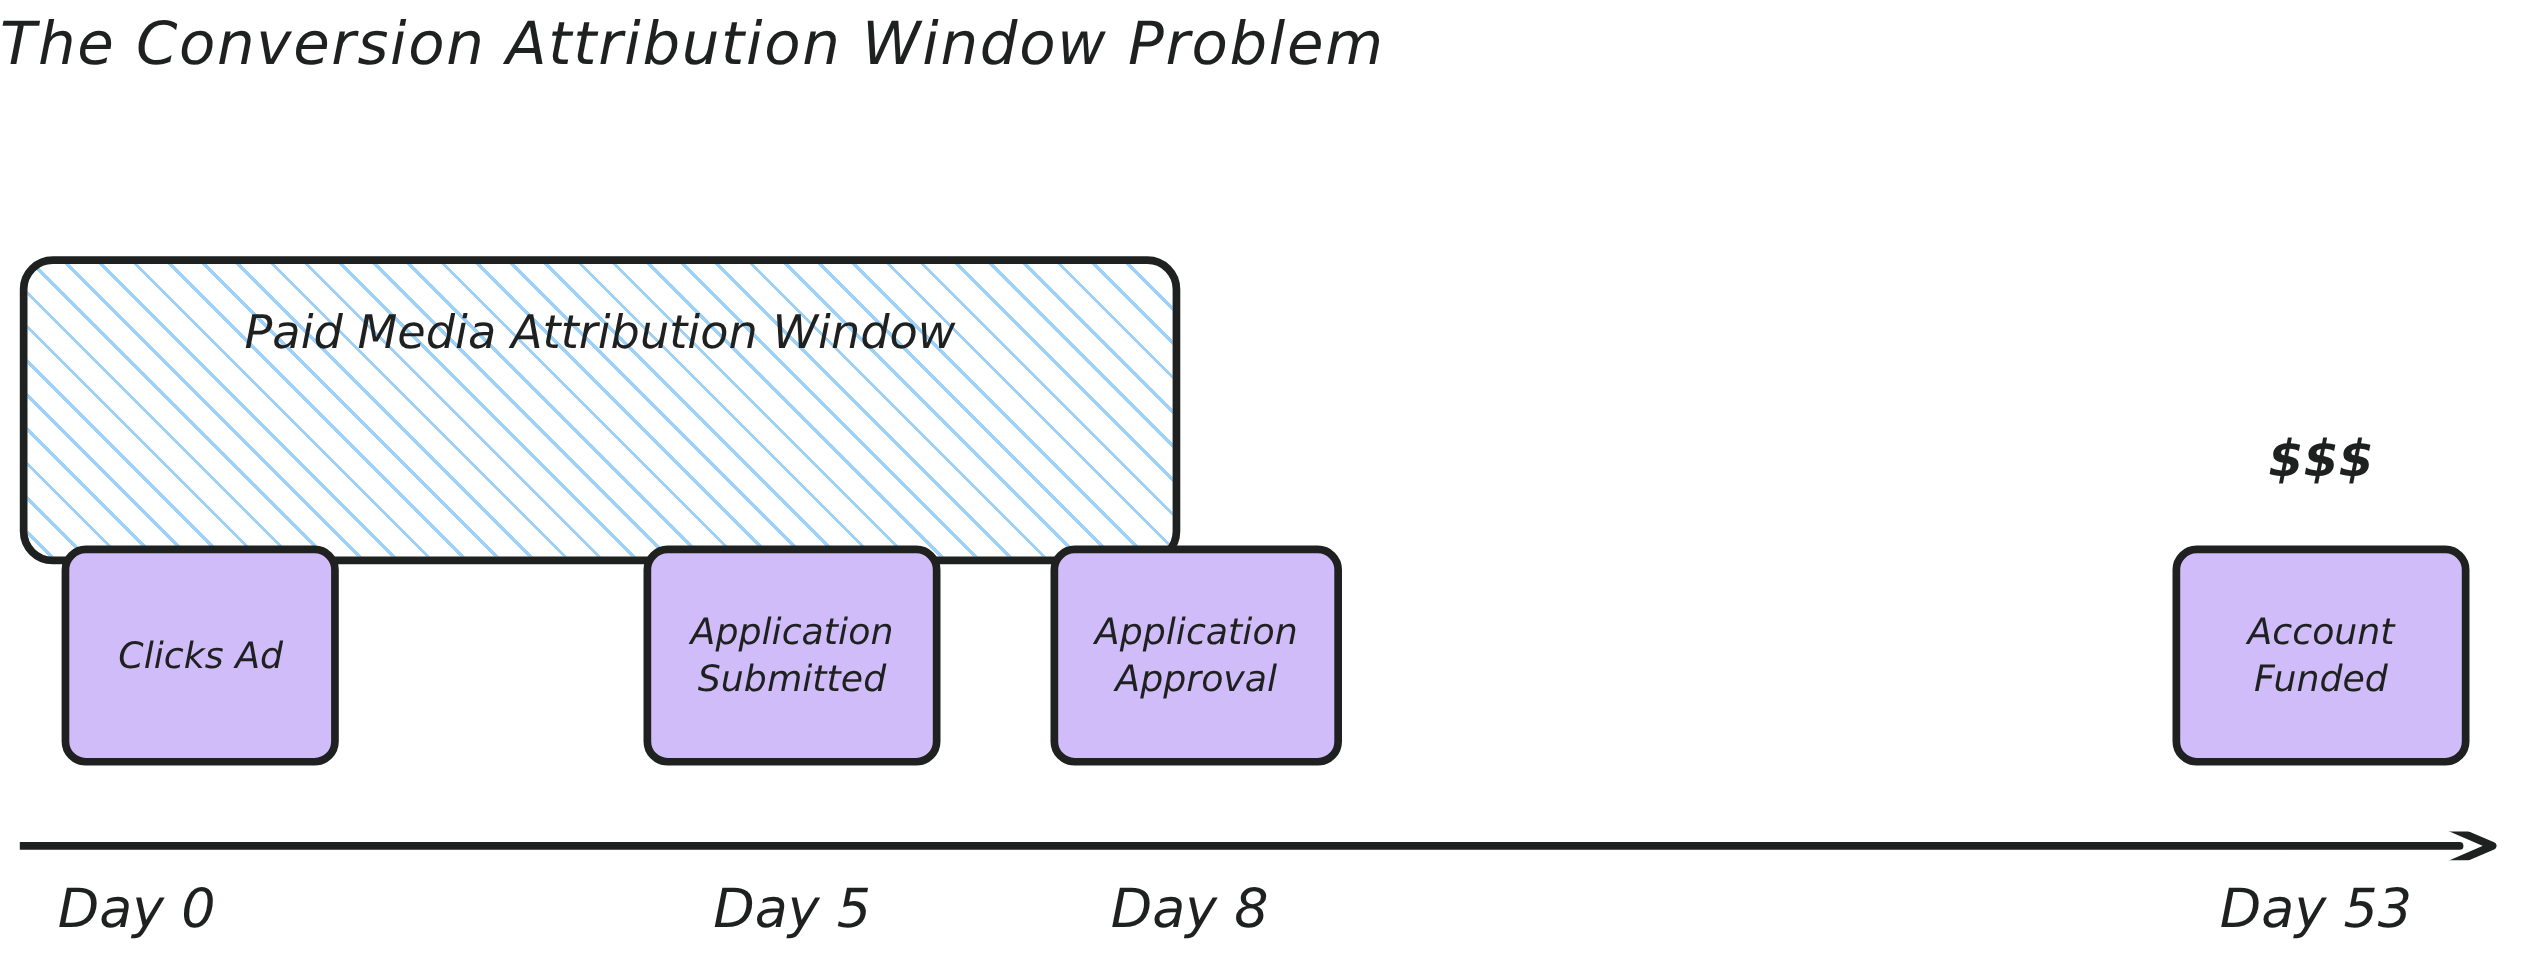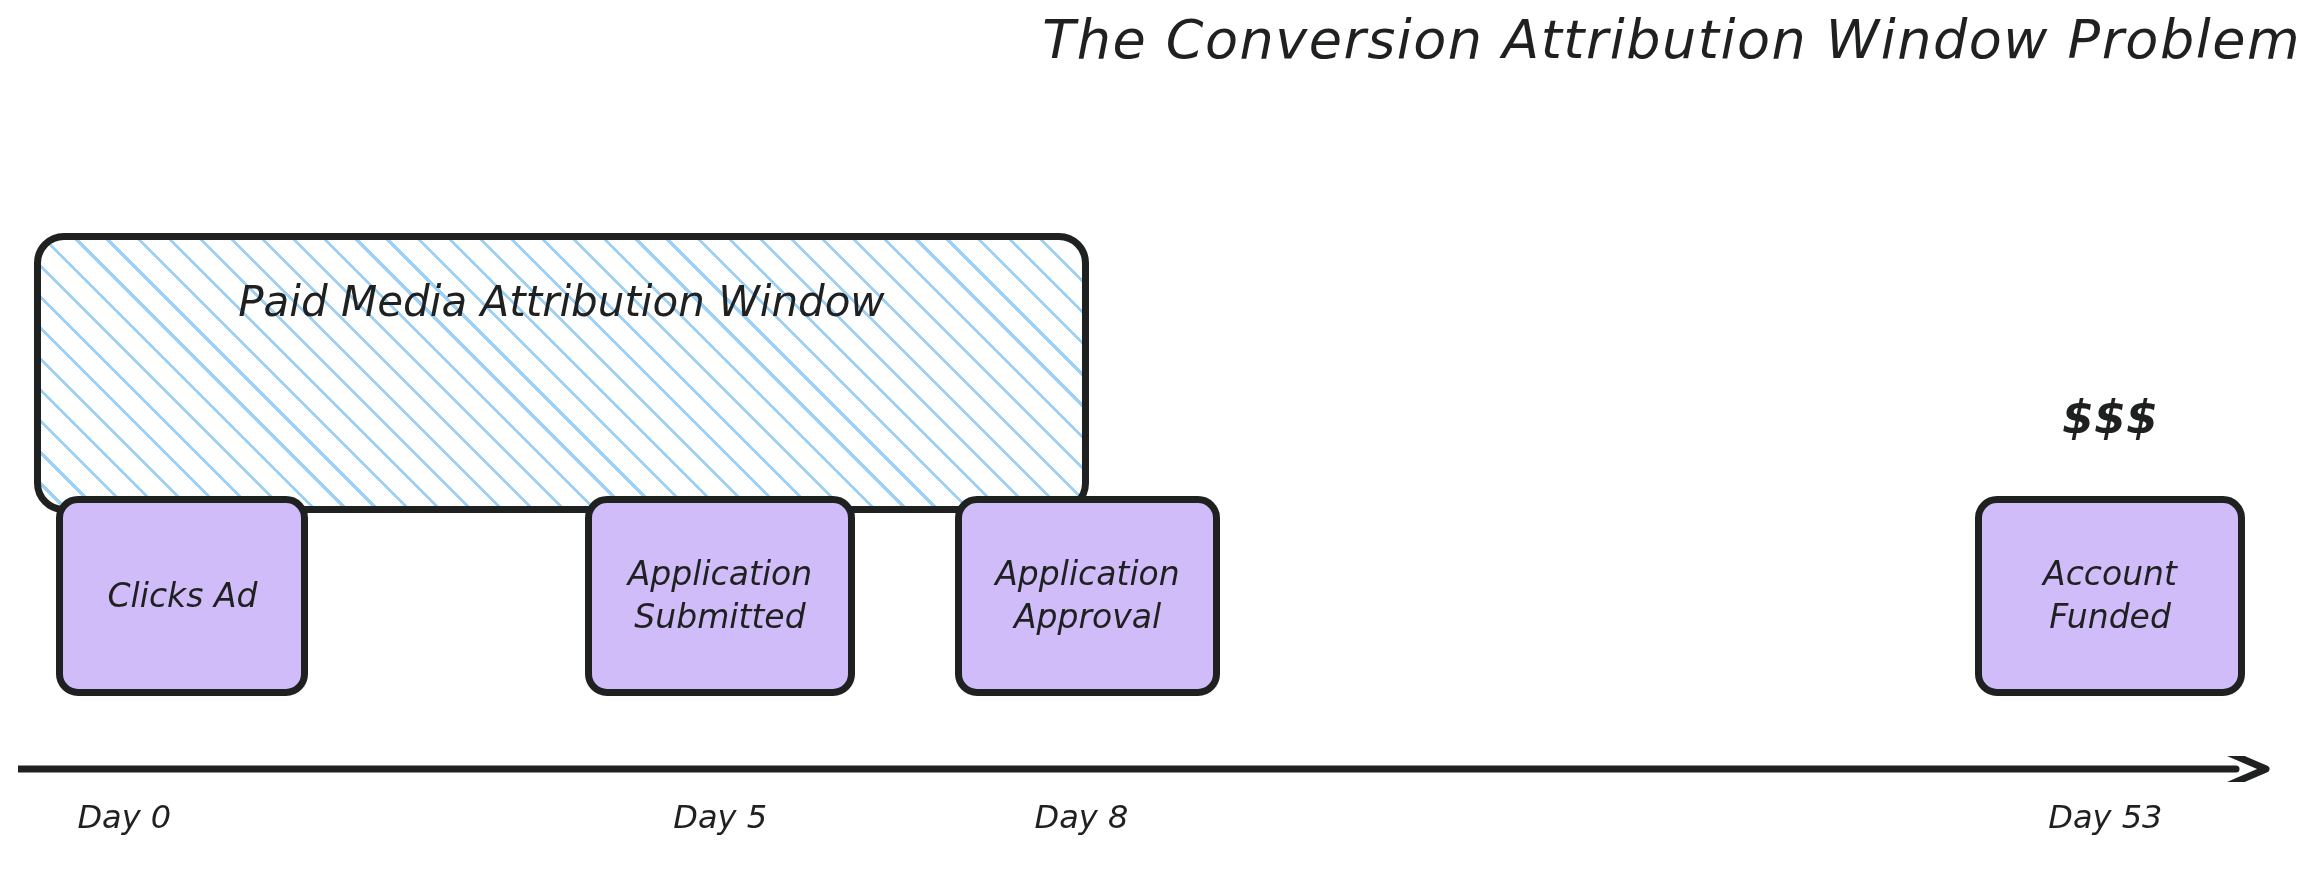--- a/index.html
+++ b/index.html
@@ -17,21 +17,21 @@
     background: #ffffff;
     overflow: hidden;
   }
 
   
   #diagram-title {
     position: absolute;
     left: 0;
     top: 8px;
     width: 2301px;
-    text-align: right;
+    text-align: left;
     font-family: "DejaVu Sans", sans-serif;
     font-size: 54px;
     font-weight: 400;
     font-style: italic;
     letter-spacing: 1.5px;
     color: #1f2020;
     white-space: nowrap;
   }
 
   
@@ -47,21 +47,20 @@
     background-color: #ffffff;
     background-image: repeating-linear-gradient(
         45deg,
         rgba(255,255,255,0) 0px,
         rgba(255,255,255,0) 14px,
         #9ed1f8 14px,
         #9ed1f8 17px,
         rgba(255,255,255,0) 17px,
         rgba(255,255,255,0) 22px
     );
-    margin-left: 16px;
   }
   #attribution-window-label {
     position: absolute;
     left: 0;
     top: 37px;
     width: 100%;
     text-align: center;
     font-size: 42px;
     font-style: italic;
     color: #1f2020;
@@ -112,21 +111,21 @@
     font-size: 46px;
     font-style: italic;
     font-weight: 600;
     color: #1f2020;
   }
 
   
   .day-label {
     position: absolute;
     top: 798px;
-    font-size: 32px;
+    font-size: 49px;
     font-style: italic;
     color: #1f2020;
     text-align: center;
     white-space: nowrap;
     transform: translateX(-50%);
   }
 </style>
 </head>
 <body>
 

